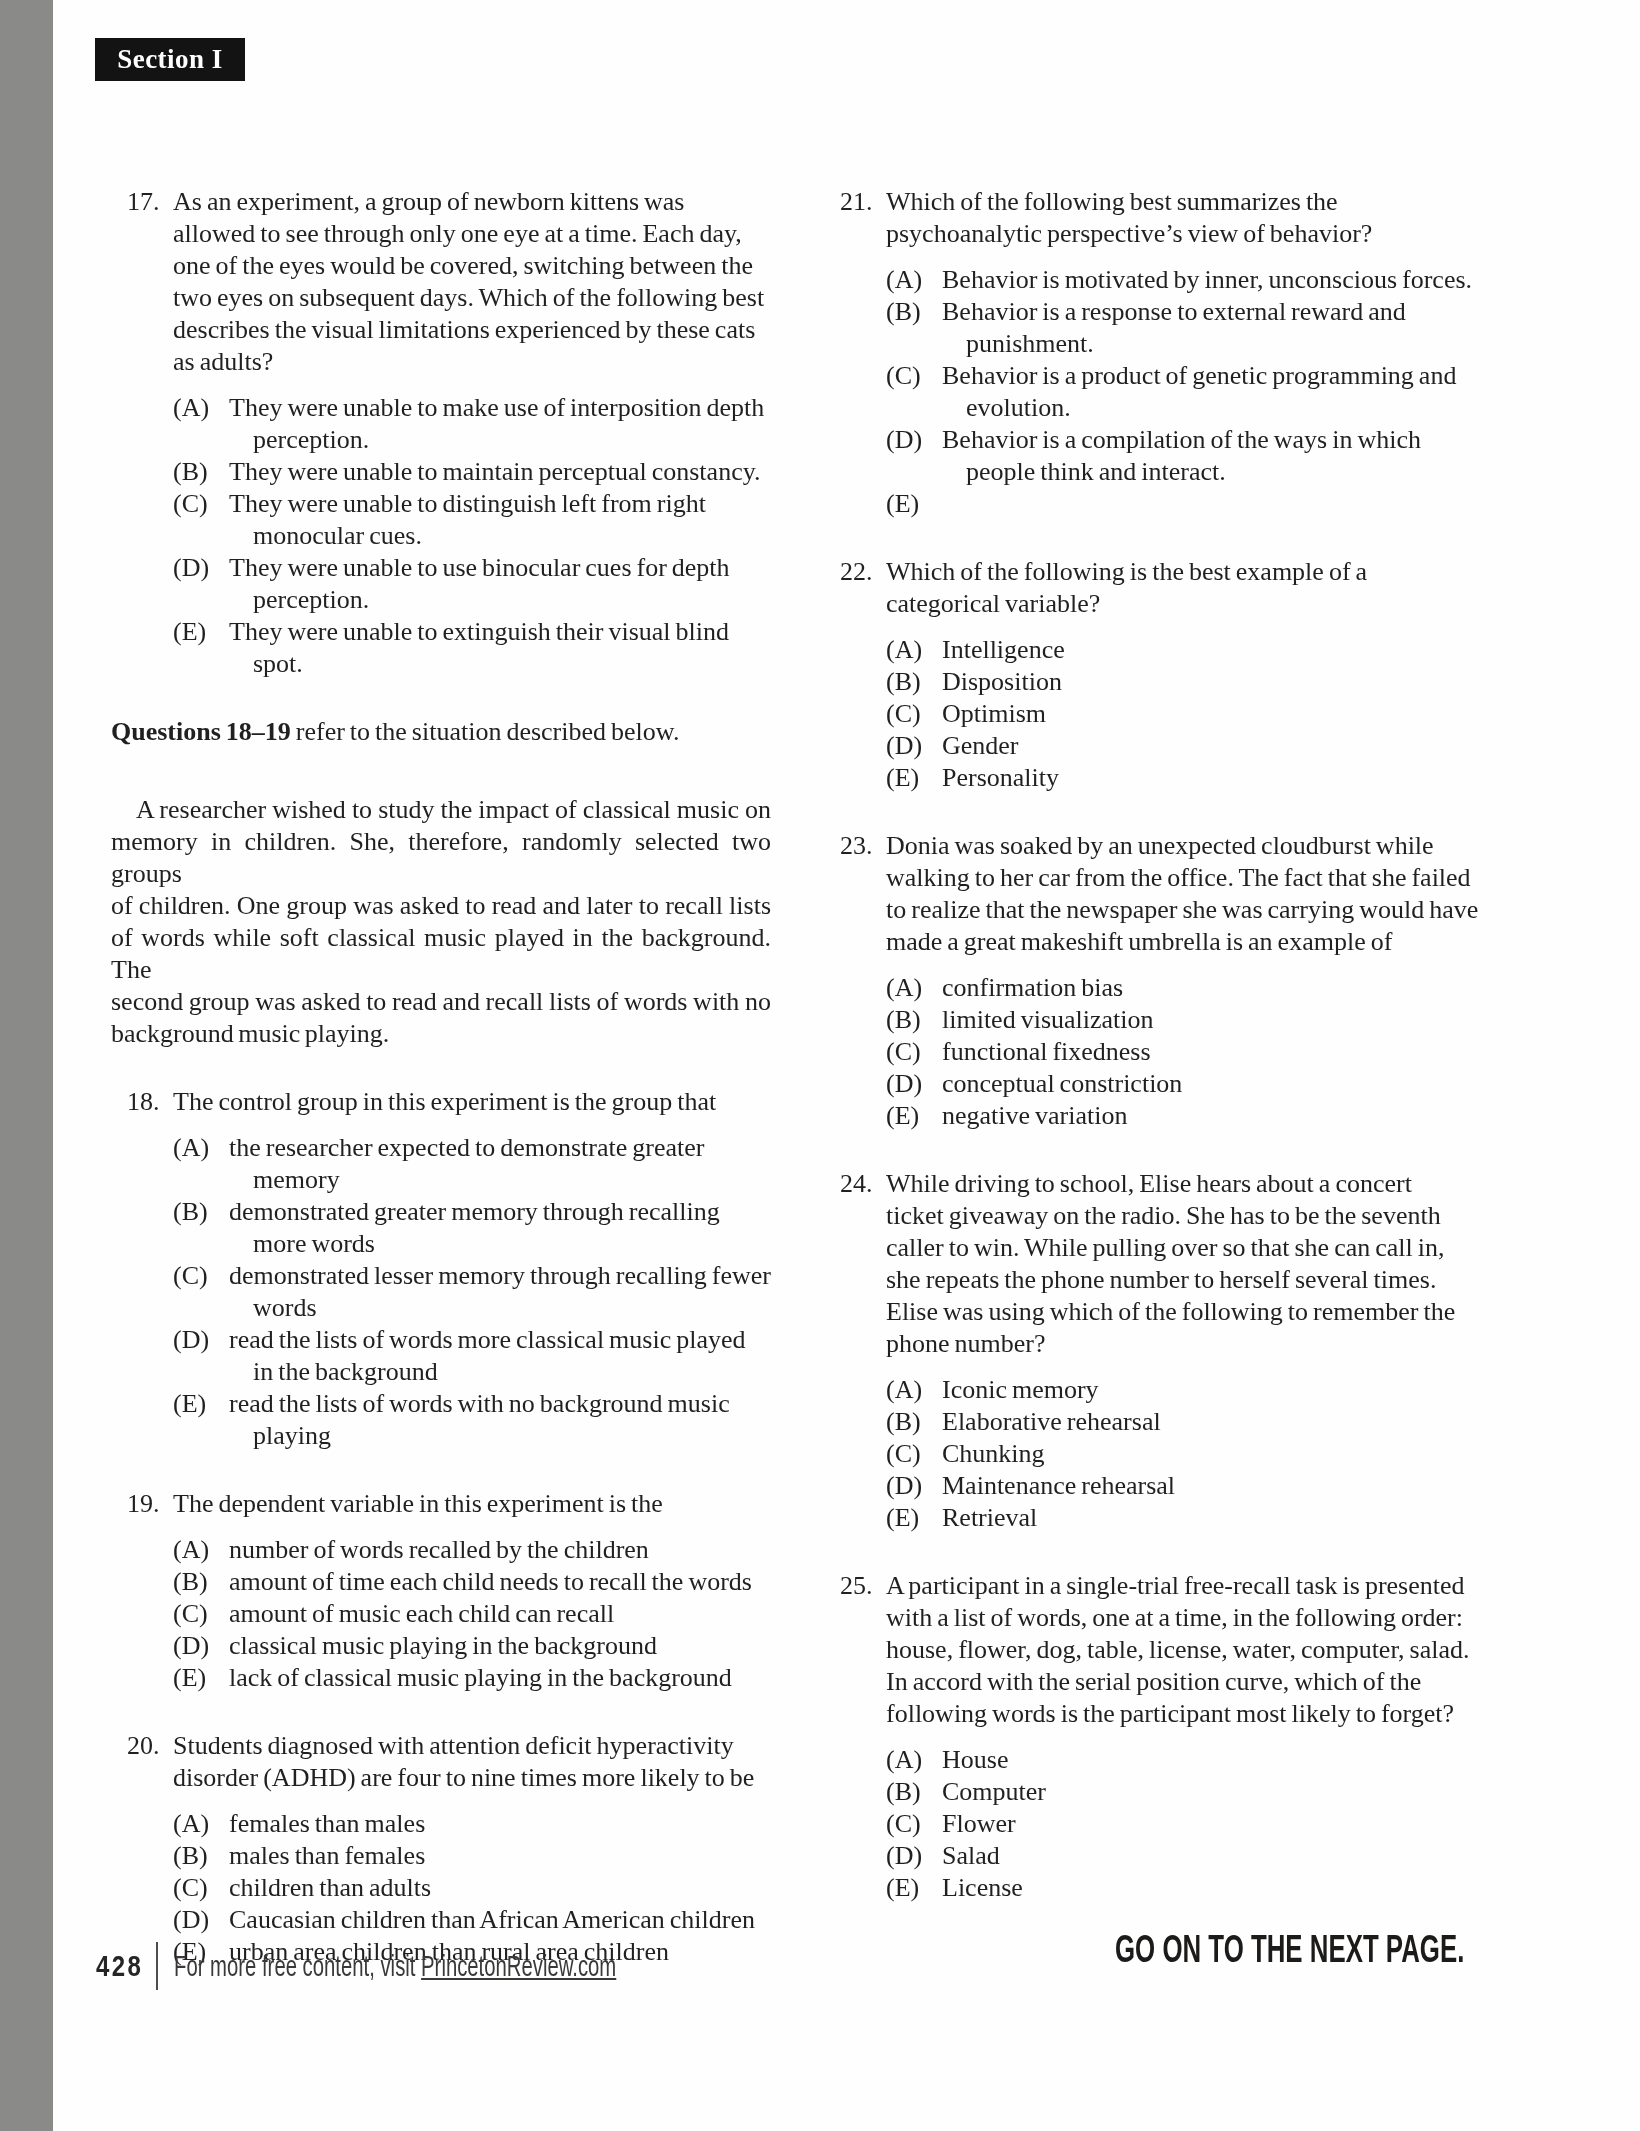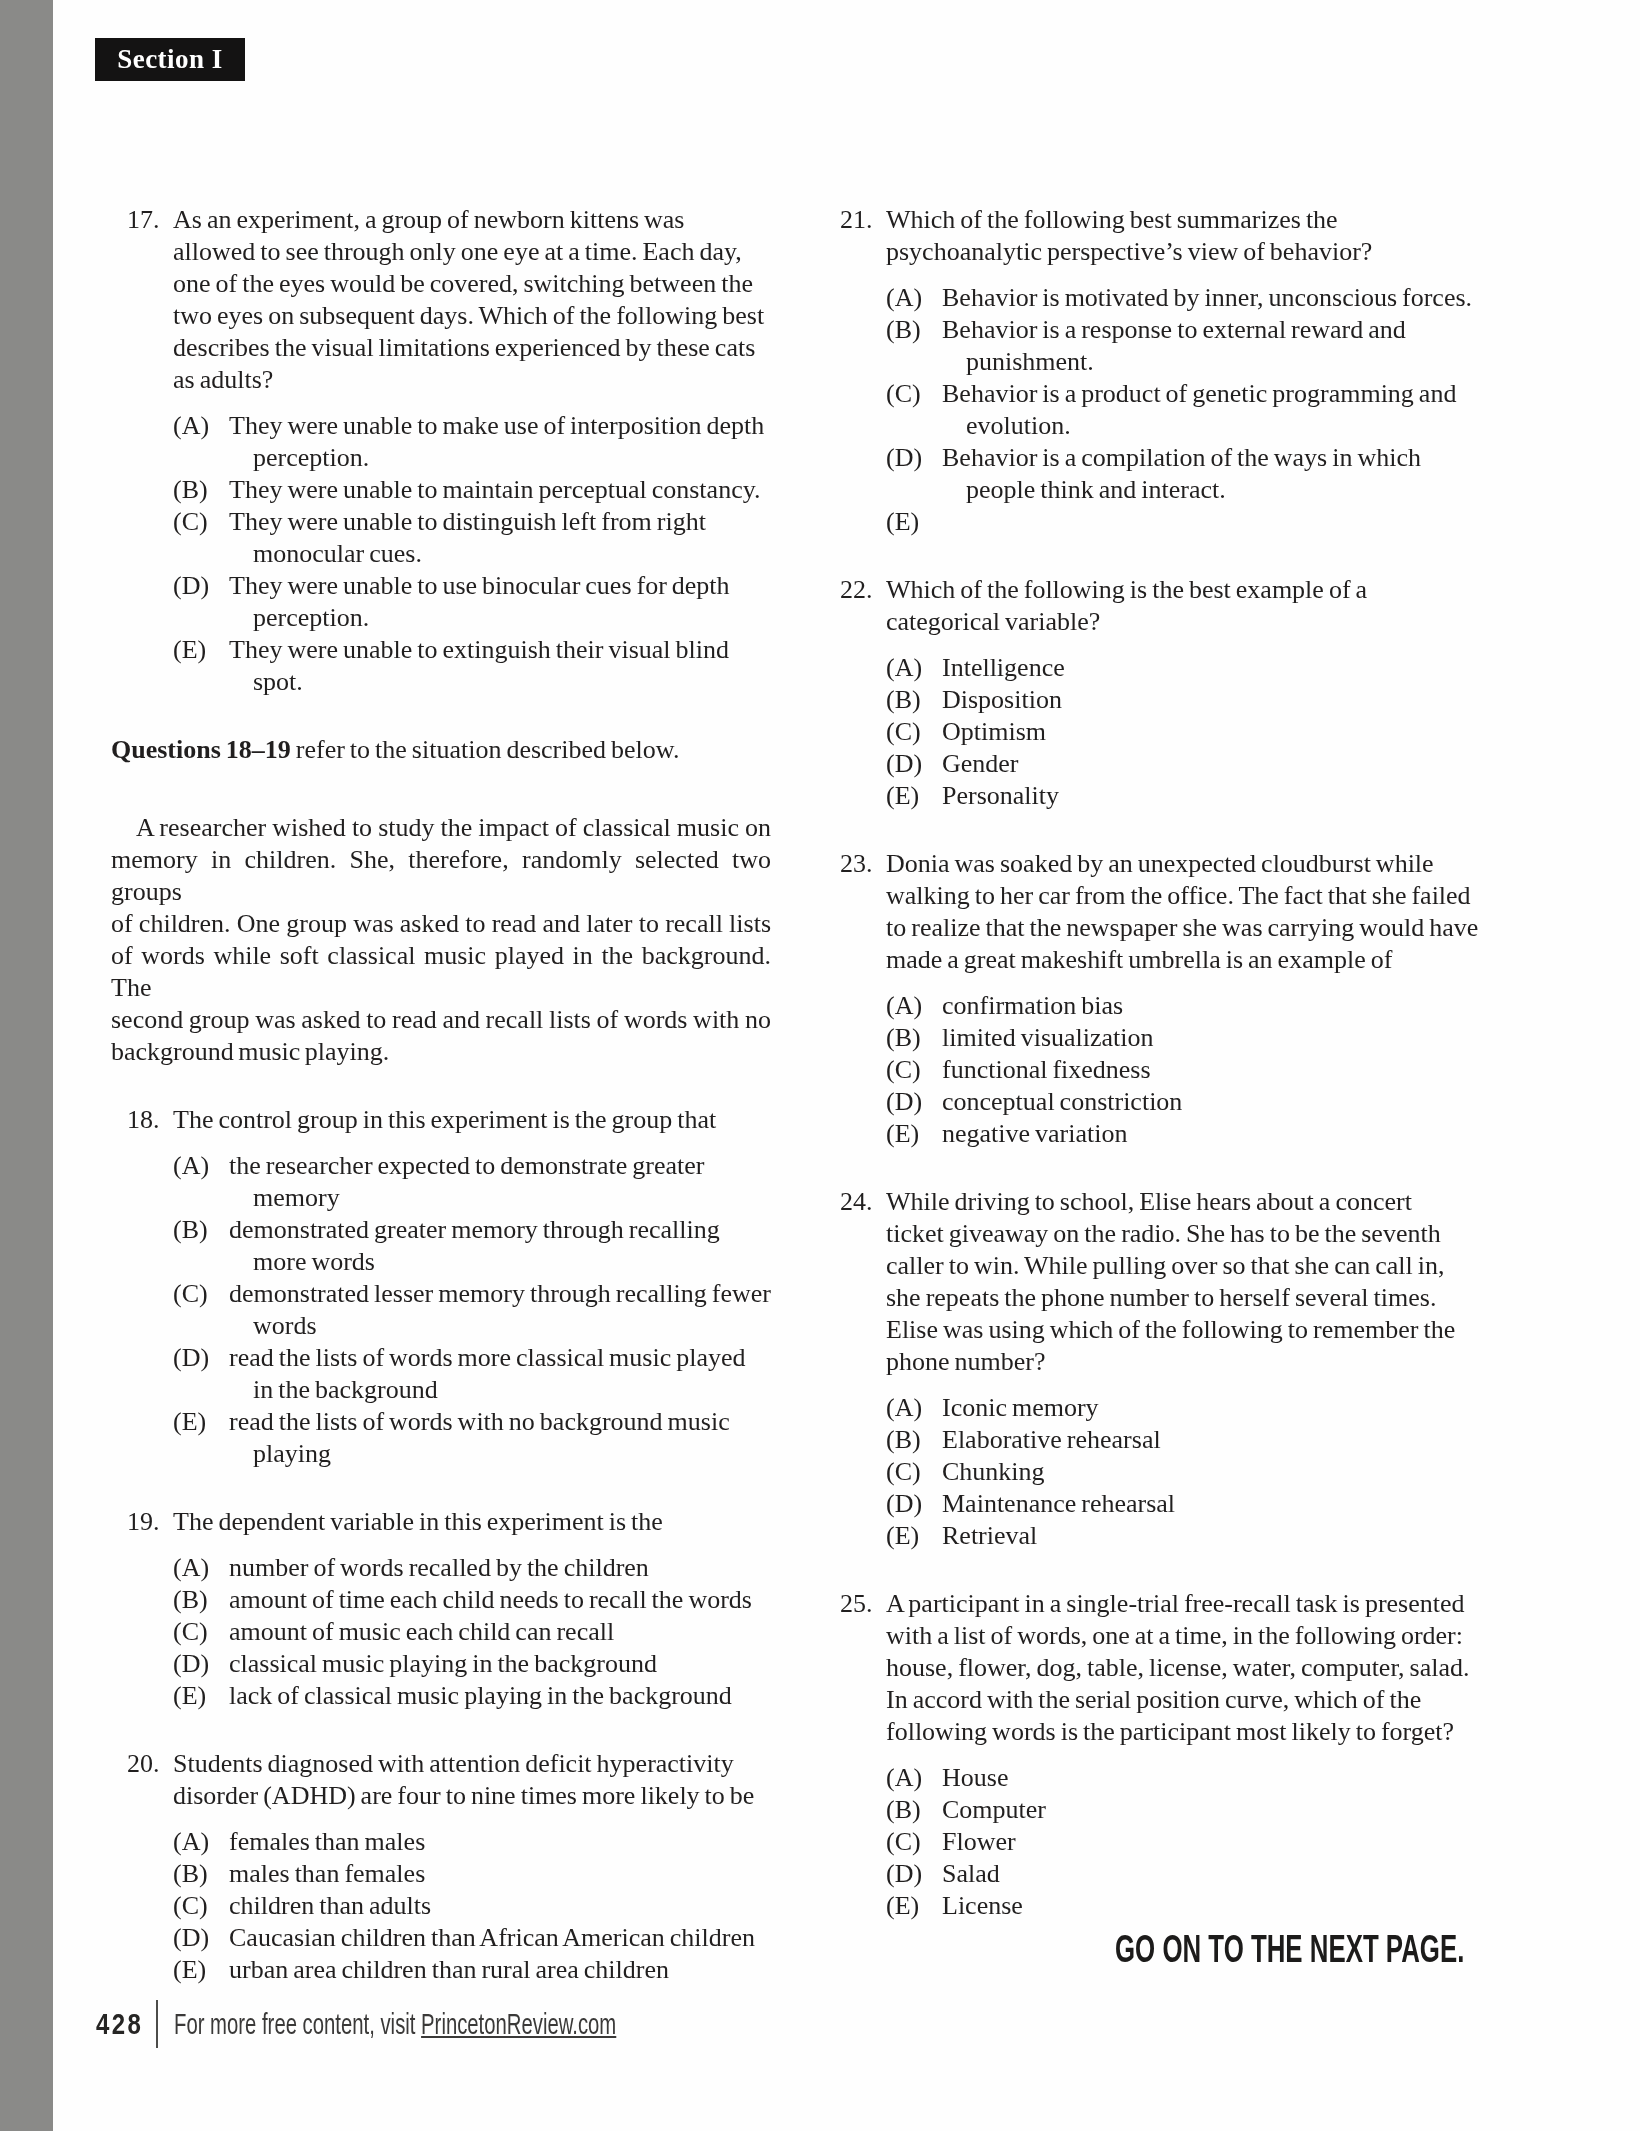--- a/index.html
+++ b/index.html
@@ -16,21 +16,21 @@
     position:absolute;left:0;top:0;width:53px;height:2131px;
     background:#8a8a88;
   }
   .section-badge{
     position:absolute;left:95px;top:32px;width:150px;height:43px;
     background:#141313;color:#ffffff;
     display:flex;align-items:center;justify-content:center;
     font-weight:bold;font-size:27px;letter-spacing:0.5px;margin-top:6px;
   }
   .col{
-    position:absolute;top:204px;
+    position:absolute;top:186px;
     font-size:26px;line-height:32px;
     word-spacing:-1.5px;
   }
   .col-left{left:111px;width:680px;}
   .col-right{left:824px;width:690px;}
   .question{position:relative;padding-left:62px;margin-bottom:36px;}
   .qnum{position:absolute;left:16px;top:0;}
   .stem{white-space:pre-line;}
   .options{margin-top:14px;}
   .option{display:flex;}
@@ -43,21 +43,21 @@
   .passage-line.first{padding-left:25px;}
   .passage-line.last{text-align:left;text-align-last:left;}
   .go-on{
     position:absolute;left:1115px;top:1930px;
     font-family:"Liberation Sans", sans-serif;
     font-weight:bold;font-size:38px;line-height:38px;
     transform:scaleX(0.68);transform-origin:left top;
     white-space:nowrap;color:#1c1b1a;
   }
   .footer{
-    position:absolute;left:96px;top:1998px;height:52px;
+    position:absolute;left:96px;top:1940px;height:52px;
     display:flex;align-items:center;
     font-family:"Liberation Sans", sans-serif;color:#333;
   }
   .pagenum{
     font-weight:bold;font-size:30px;letter-spacing:3px;color:#262524;
     transform:scaleX(0.8);transform-origin:left center;
     width:60px;flex:0 0 60px;
   }
   .footer-bar{
     display:inline-block;width:2px;height:48px;background:#4c4c4a;

